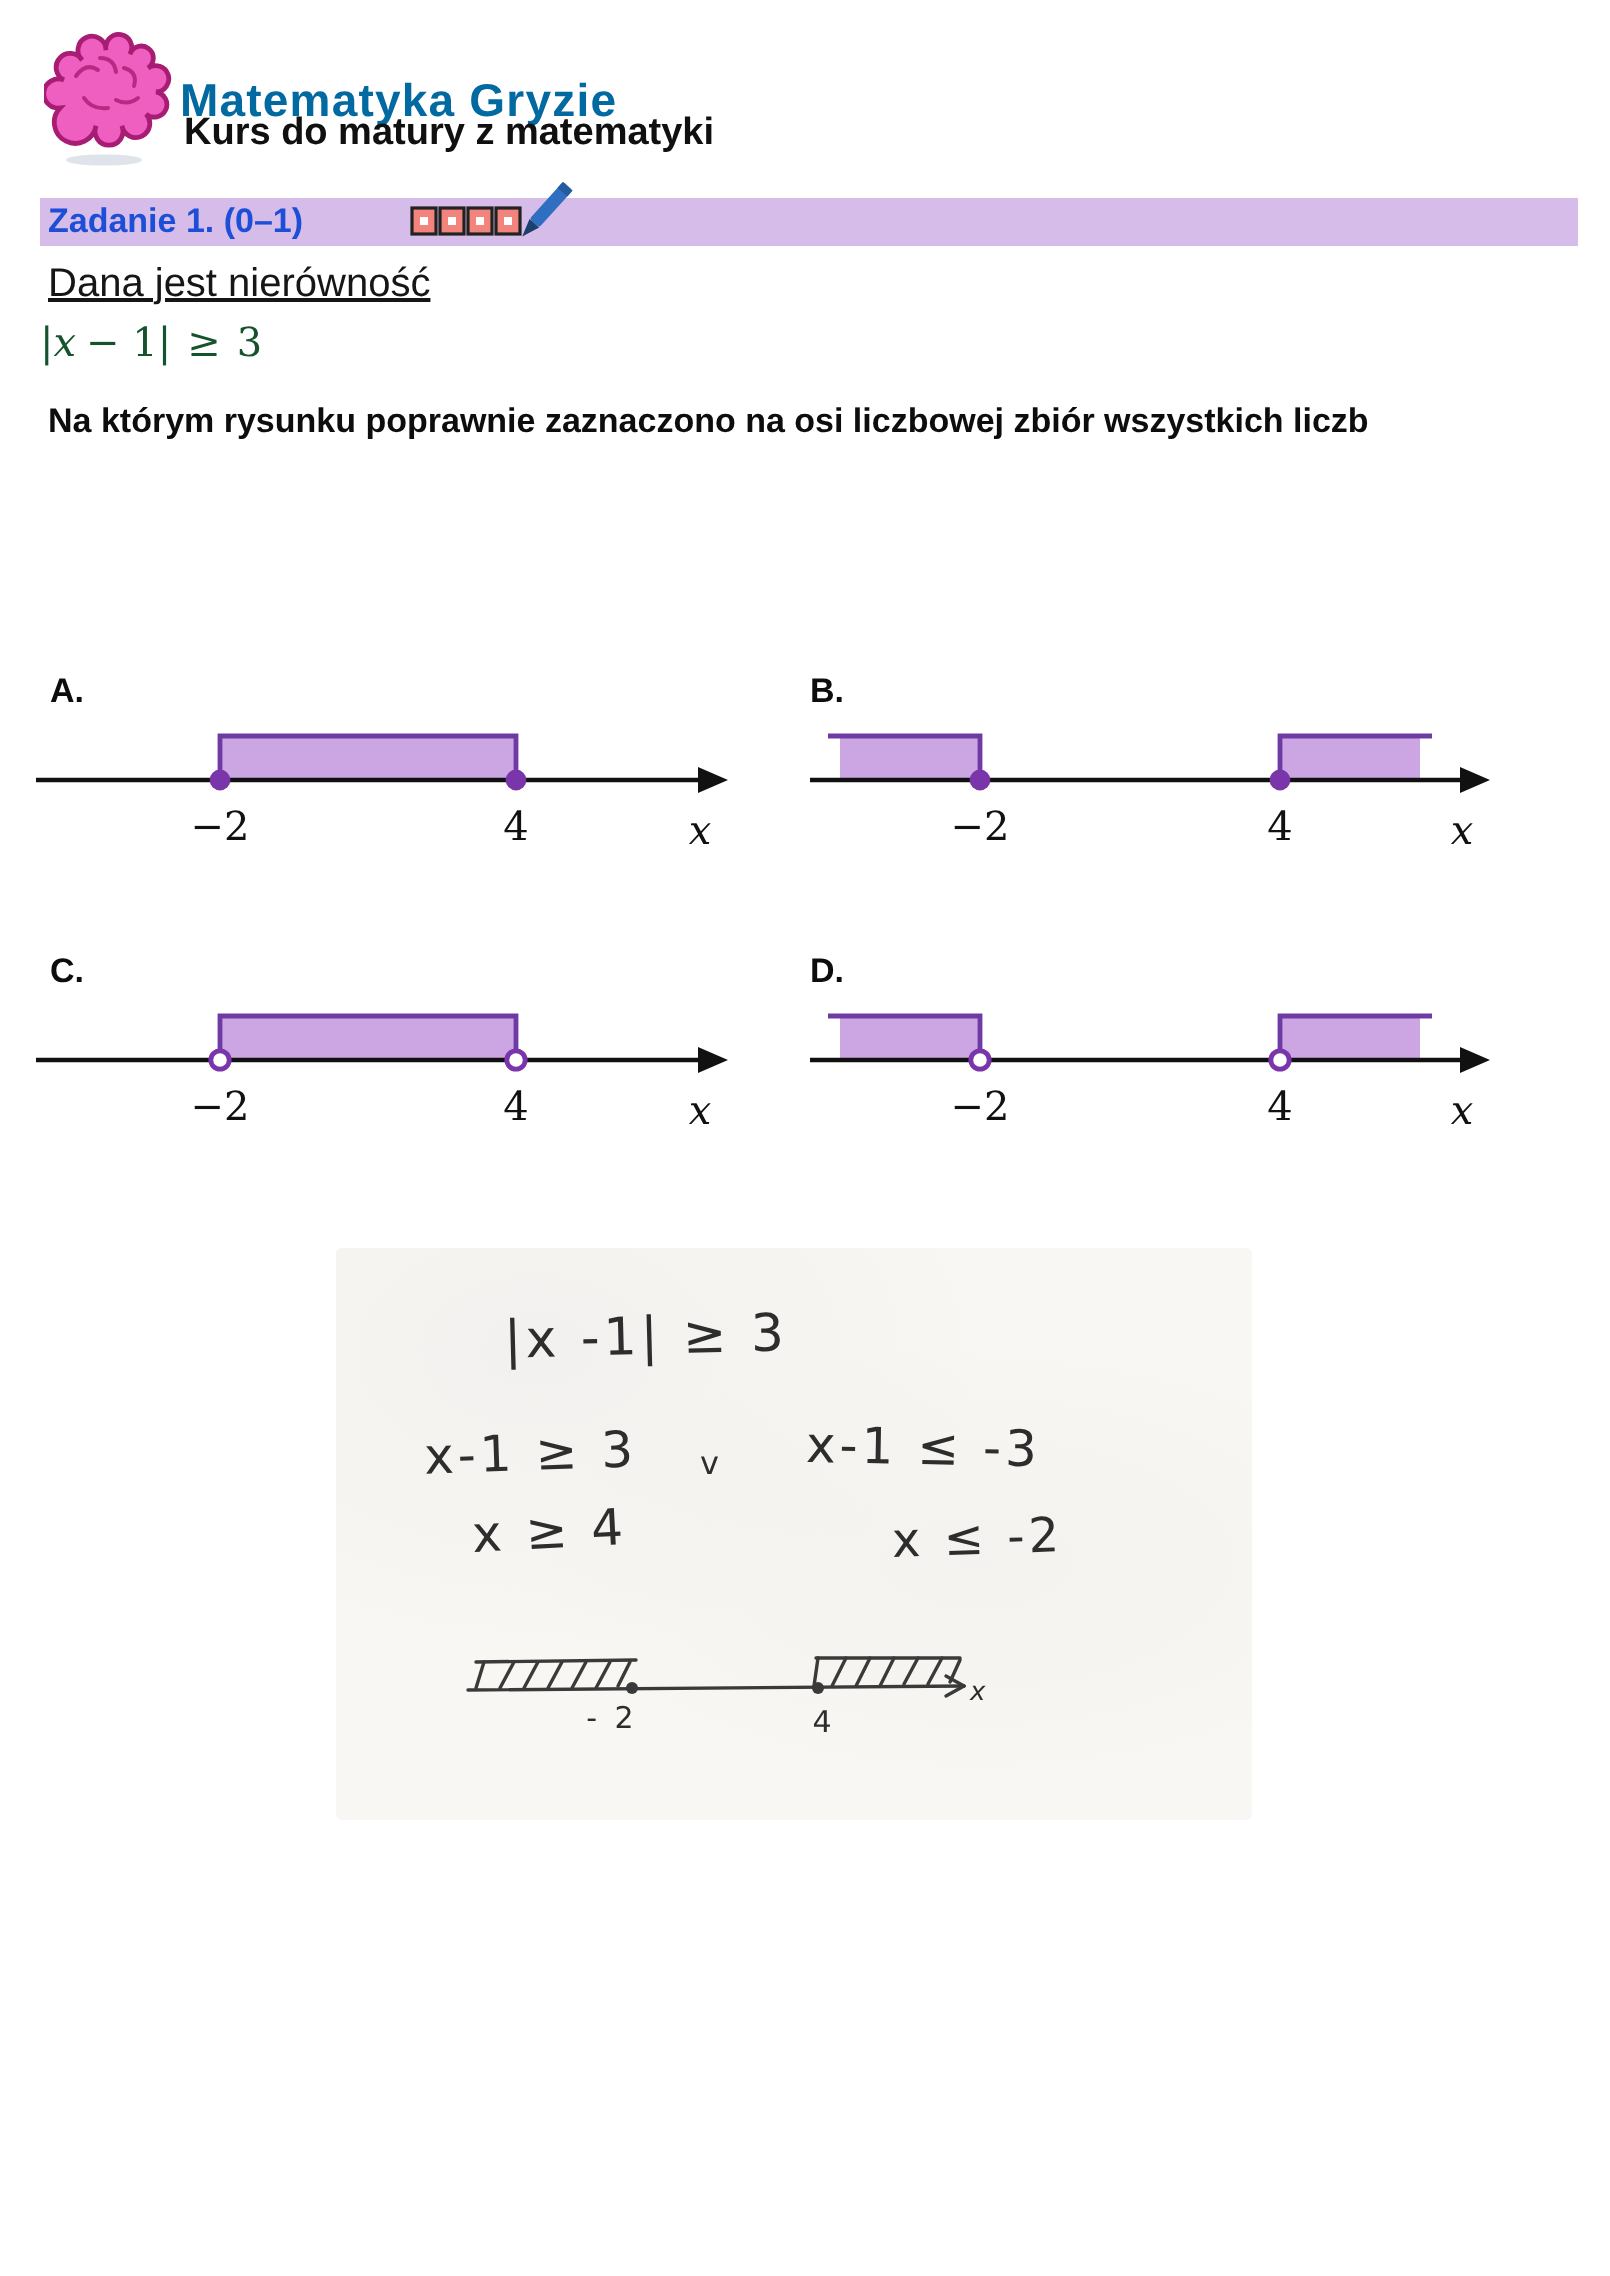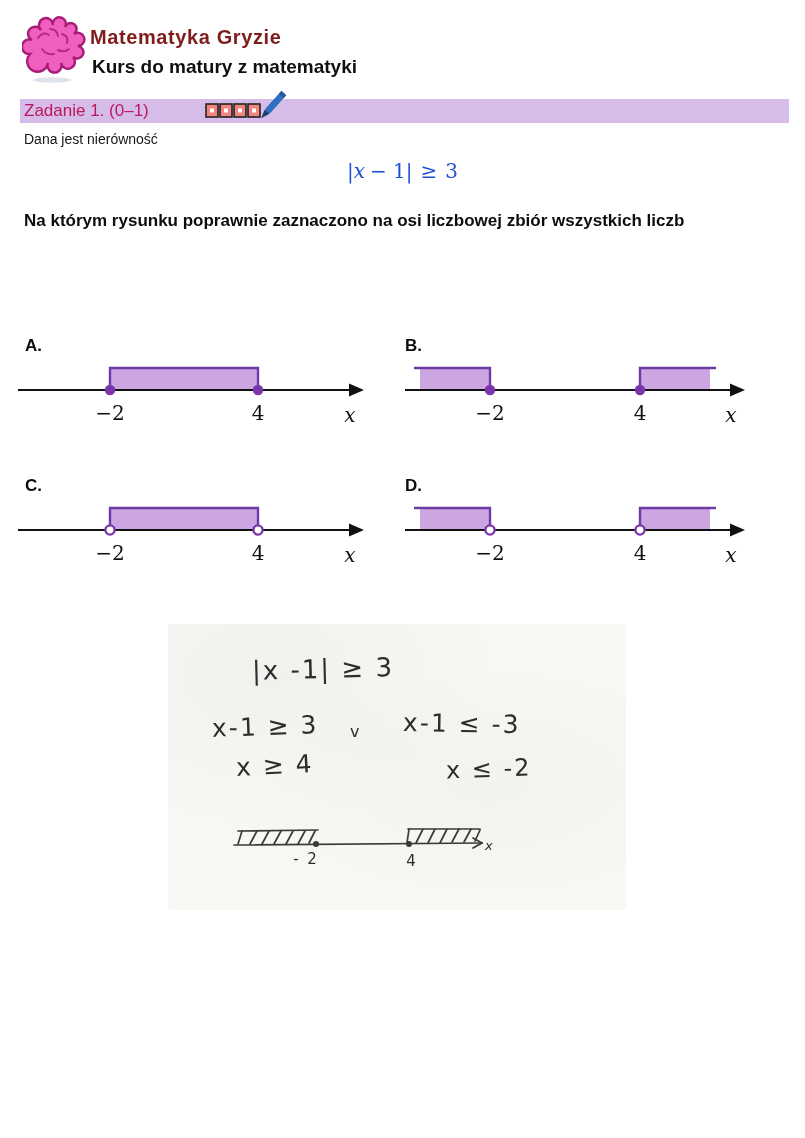--- a/index.html
+++ b/index.html
@@ -1,39 +1,39 @@
 <!DOCTYPE html>
 <html><head>
 <meta charset="utf-8">
 <style>
   html,body{margin:0;padding:0;background:#ffffff;}
   .page{position:relative;width:805px;height:1138px;background:#ffffff;overflow:hidden;
         font-family:"Liberation Sans",sans-serif;color:#111;}
 
   
   .logo{position:absolute;left:22px;top:16px;}
-  .brand-title{position:absolute;left:90px;top:26px;font-size:20px;font-weight:bold;
-               color:#7f1d1d;letter-spacing:0.6px;}
+  .brand-title{position:absolute;left:90px;top:37px;font-size:23px;font-weight:bold;
+               color:#0369a1;letter-spacing:0.6px;}
   .brand-subtitle{position:absolute;left:92px;top:56px;font-size:19px;font-weight:bold;color:#101010;}
 
   
   .task-bar{position:absolute;left:20px;top:99px;width:769px;height:24px;background:#d5bce9;}
-  .task-title{position:absolute;left:4px;top:2px;font-size:17px;font-weight:normal;color:#be185d;}
+  .task-title{position:absolute;left:4px;top:2px;font-size:17px;font-weight:bold;color:#1d4ed8;}
   .squares-icon{position:absolute;left:185px;top:3px;}
   .pen-icon{position:absolute;left:233px;top:-12px;}
 
-  .intro{position:absolute;left:24px;top:131px;font-size:14px;color:#161616;}
-
-  .formula{position:absolute;left:20px;top:159px;width:765px;text-align:center;
-           font-family:"DejaVu Serif",serif;font-size:20px;color:#1d4ed8;}
+  .intro{position:absolute;left:24px;top:131px;font-size:20px;color:#161616;text-decoration:underline;}
+
+  .formula{position:absolute;left:20px;top:159px;width:765px;
+           font-family:"DejaVu Serif",serif;font-size:20px;color:#14532d;}
   .formula .var{font-style:italic;}
   .formula .gap{margin-left:5px;}
   .formula .op{margin:0 8px;}
 
-  .question{position:absolute;left:24px;top:208px;font-size:17px;font-weight:bold;
+  .question{position:absolute;left:24px;top:198px;font-size:17px;font-weight:bold;
             color:#0d0d0d;line-height:25px;}
 
   .opt-label{position:absolute;font-size:17px;font-weight:bold;color:#0d0d0d;}
   .lblA{left:25px;top:336px;} .lblB{left:405px;top:336px;}
   .lblC{left:25px;top:476px;} .lblD{left:405px;top:476px;}
 
   .diag{position:absolute;}
   .dA{left:18px;top:358px;} .dB{left:403px;top:358px;}
   .dC{left:18px;top:498px;} .dD{left:403px;top:498px;}
   .tick{font-family:"DejaVu Serif",serif;font-size:20px;fill:#111;text-anchor:middle;}

